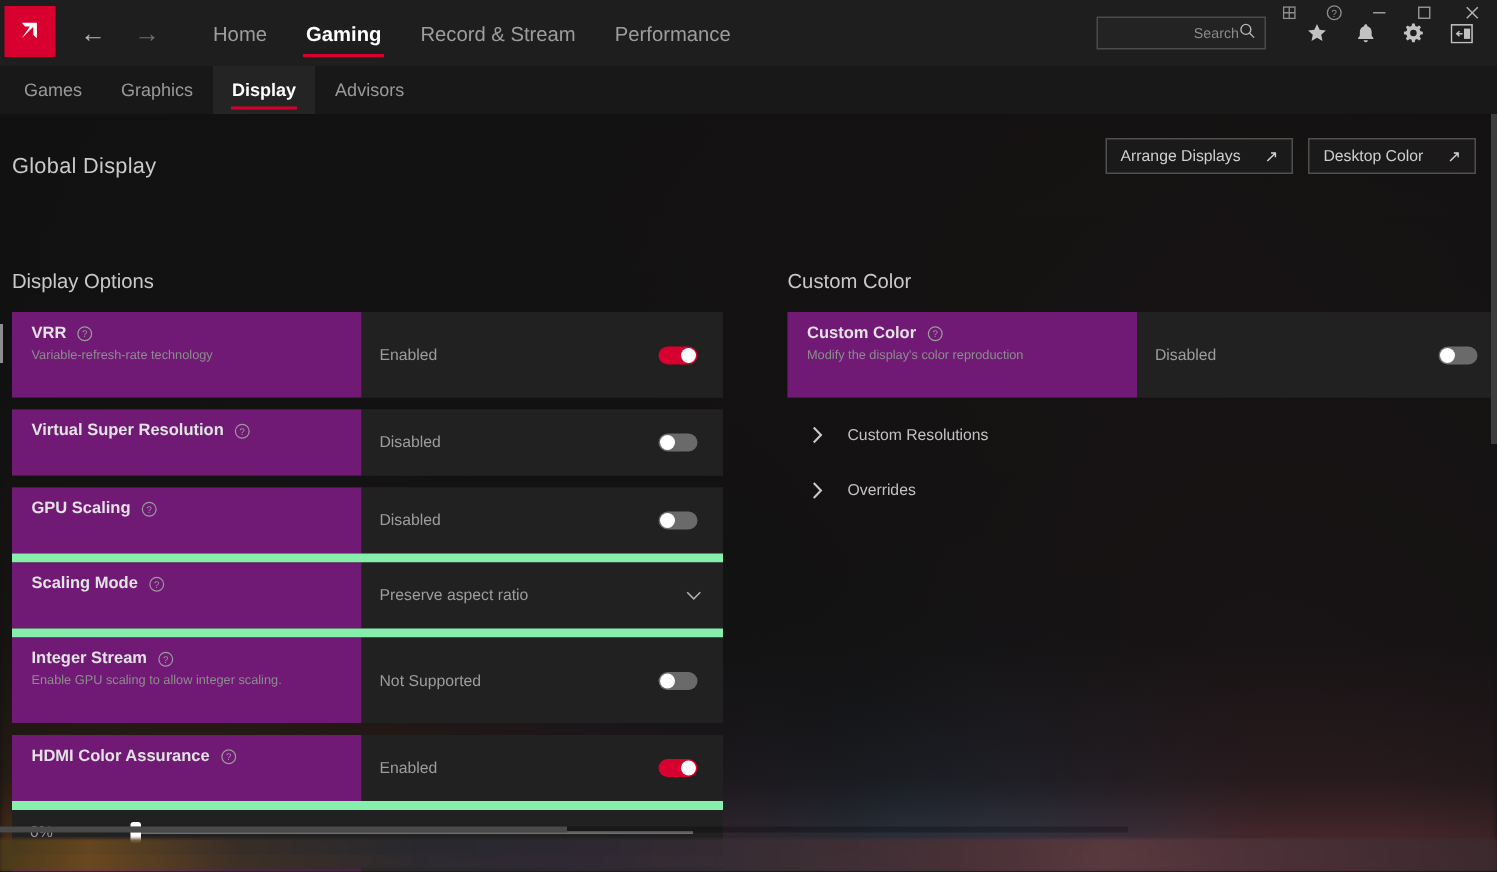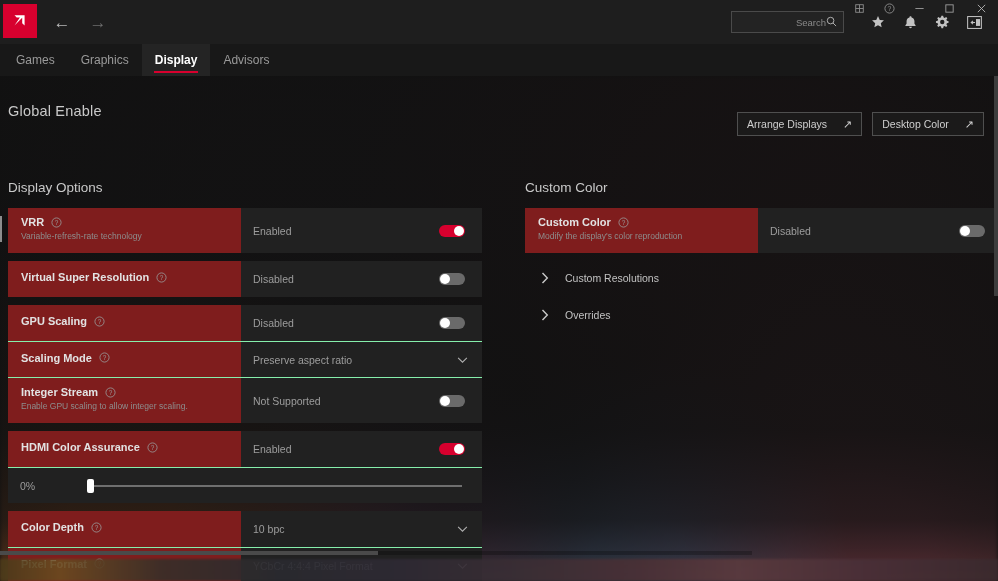--- a/index.html
+++ b/index.html
@@ -92,21 +92,21 @@
   .subnav .sitem.active::after {
     content:""; position:absolute; left:12px; right:12px; bottom:3px; height:2px; background:#d7002e;
   }
 
   
   .content { position:absolute; left:0; top:76px; width:998px; height:505px; z-index:5; }
 
   .page-title {
     position:absolute; left:8px; top:27px; font-size:14.5px; color:#c9c9c9; letter-spacing:.2px;
   }
-  .hdr-btns { position:absolute; right:14px; top:36px; display:flex; gap:10px; }
+  .hdr-btns { position:absolute; right:14px; top:16px; display:flex; gap:10px; }
   .hdr-btn {
     height:24px; border:1px solid #4f4f4f; background:rgba(32,32,32,0.55);
     display:flex; align-items:center; padding:0 9px; gap:16px;
     font-size:10.5px; color:#cfcfcf; white-space:nowrap;
   }
   .hdr-btn .ext { color:#d2d2d2; font-size:11px; }
 
   .device-row {
     position:absolute; left:0; top:140px; width:998px; height:26px;
   }
@@ -117,24 +117,24 @@
     position:absolute; left:8px; top:5px; font-size:10.5px; color:#d6d6d6; font-weight:bold;
   }
 
   .col-left  { position:absolute; left:0;   top:104px; width:490px; }
   .col-right { position:absolute; left:517px; top:104px; width:493px; }
 
   .sec-title { font-size:13.5px; color:#c9c9c9; margin-left:8px; margin-bottom:13px; }
 
   .card { background:#242424; margin:0 8px 8px 8px; }
   .row { display:flex; align-items:stretch; min-height:36px; position:relative; }
-  .row + .row { border-top:1px solid #86efac; }
+  .row + .row { border-top:6px solid #86efac; }
   .row .lab {
-    width:233px; flex:0 0 233px; background:#7f1d1d;
-    padding:8px 0 12px 13px; display:flex; flex-direction:column; justify-content:center;
+    width:233px; flex:0 0 233px; background:#701a75;
+    padding:8px 0 24px 13px; display:flex; flex-direction:column; justify-content:center;
   }
   .row.tall .lab, .row.tall .val { min-height:44px; }
   .lab-main { display:flex; align-items:center; gap:7px; }
   .lab-main .t { font-size:11px; color:#e2e2e2; font-weight:bold; }
   .lab-sub { font-size:8.5px; color:#8d8d8d; margin-top:3px; }
   .qmark { width:11px; height:11px; flex:0 0 11px; color:#9a9a9a; }
   .row .val {
     flex:1; background:#212121; display:flex; align-items:center;
     padding:0 18px 0 12px; position:relative;
   }
@@ -210,20 +210,34 @@
 
     <div class="nav-arrows">
       <div class="navarrow">
         <span>←</span>
       </div>
       <div class="navarrow dim">
         <span>→</span>
       </div>
     </div>
 
+    <div class="mainnav">
+      <div class="item">
+        <span>Home</span>
+      </div>
+      <div class="item active">
+        <span>Gaming</span>
+      </div>
+      <div class="item">
+        <span>Record &amp; Stream</span>
+      </div>
+      <div class="item">
+        <span>Performance</span>
+      </div>
+    </div>
 
     <div class="tb-right">
       <div class="searchbox">
         <span class="ph">Search</span>
         <span class="si">
           <svg width="11" height="11" viewBox="0 0 12 12">
             <circle cx="5" cy="5" r="3.6" fill="none" stroke="#b9b9b9" stroke-width="1"></circle>
             <line x1="7.6" y1="7.6" x2="11" y2="11" stroke="#b9b9b9" stroke-width="1"></line>
           </svg>
         </span>
@@ -298,21 +312,21 @@
     <div class="sitem active">
       <span>Display</span>
     </div>
     <div class="sitem">
       <span>Advisors</span>
     </div>
   </div>
 
   <div class="content">
 
-    <div class="page-title">Global Enable</div>
+    <div class="page-title">Global Display</div>
 
     <div class="hdr-btns">
       <div class="hdr-btn">
         <span>Arrange Displays</span>
         <span class="ext">↗</span>
       </div>
       <div class="hdr-btn">
         <span>Desktop Color</span>
         <span class="ext">↗</span>
       </div>

